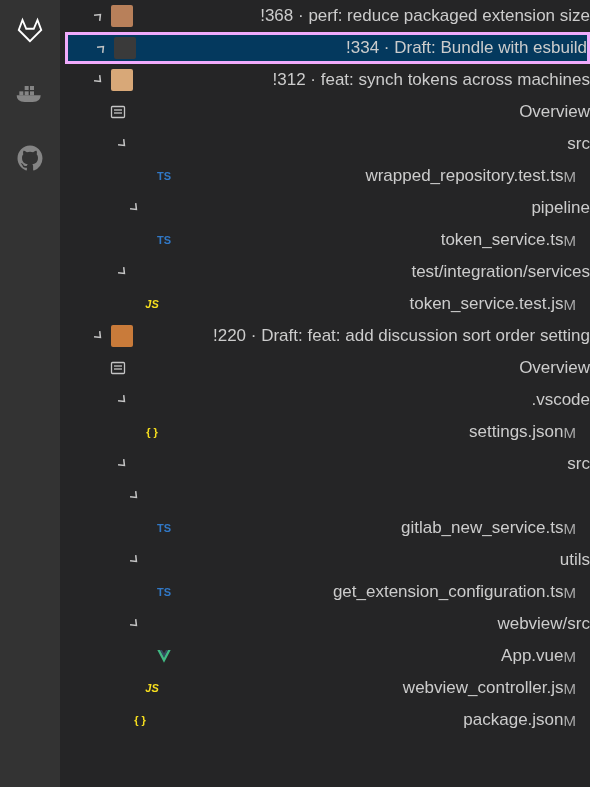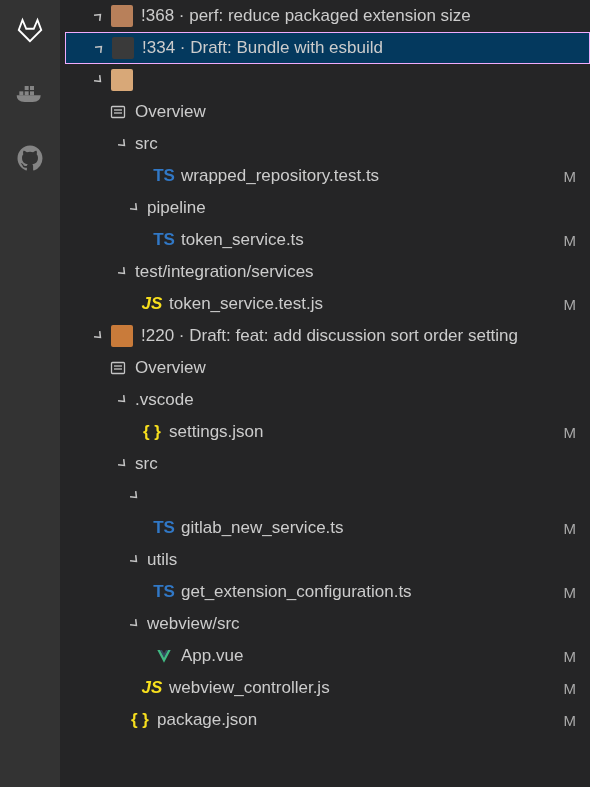--- a/index.html
+++ b/index.html
@@ -39,24 +39,25 @@
     overflow: hidden;
     border-left: 5px solid #252526;
   }
   .row {
     display: flex;
     align-items: center;
     height: 32px;
     white-space: nowrap;
     cursor: pointer;
     position: relative;
+    text-align: right;
   }
   .row.selected {
     background: #04395e;
-    border: 1px solid #f0abfc;
+    border: 3px solid #f0abfc;
   }
   .twistie {
     width: 16px;
     height: 16px;
     display: flex;
     align-items: center;
     justify-content: center;
     color: #c5c5c5;
     flex-shrink: 0;
     margin-right: 4px;
@@ -69,21 +70,21 @@
     flex-shrink: 0;
   }
   .file-icon {
     width: 22px;
     display: flex;
     align-items: center;
     justify-content: center;
     margin-right: 6px;
     flex-shrink: 0;
     font-weight: 700;
-    font-size: 17px;
+    font-size: 11px;
   }
   .overview-icon {
     width: 22px;
     display: flex;
     align-items: center;
     justify-content: center;
     margin-right: 6px;
     flex-shrink: 0;
     color: #c5c5c5;
   }
@@ -144,20 +145,21 @@
     <div class="avatar" style="background:#3a3a3a;"></div>
     <span class="label"><span>!334</span> · <span>Draft: Bundle with esbuild</span></span>
   </div>
     <div class="row" style="padding-left:26px">
     <span class="twistie">
         <svg width="12" height="12" viewBox="0 0 12 12">
           <path d="M3 2 L8 6 L3 10" fill="none" stroke="currentColor" stroke-width="1.5" transform="rotate(45 6 6)"></path>
         </svg>
       </span>
     <div class="avatar" style="background:#d8a878;"></div>
+    <span class="label"><span>!312</span> · <span>feat: synch tokens across machines</span></span>
   </div>
     <div class="row" style="padding-left:42px">
       <span class="overview-icon">
         <svg width="16" height="16" viewBox="0 0 16 16" fill="none" stroke="currentColor" stroke-width="1.3">
           <rect x="1.5" y="2.5" width="13" height="11" rx="1"></rect>
           <line x1="4" y1="6" x2="12" y2="6"></line>
           <line x1="4" y1="9" x2="12" y2="9"></line>
         </svg>
       </span>
       <span class="label">Overview</span>

